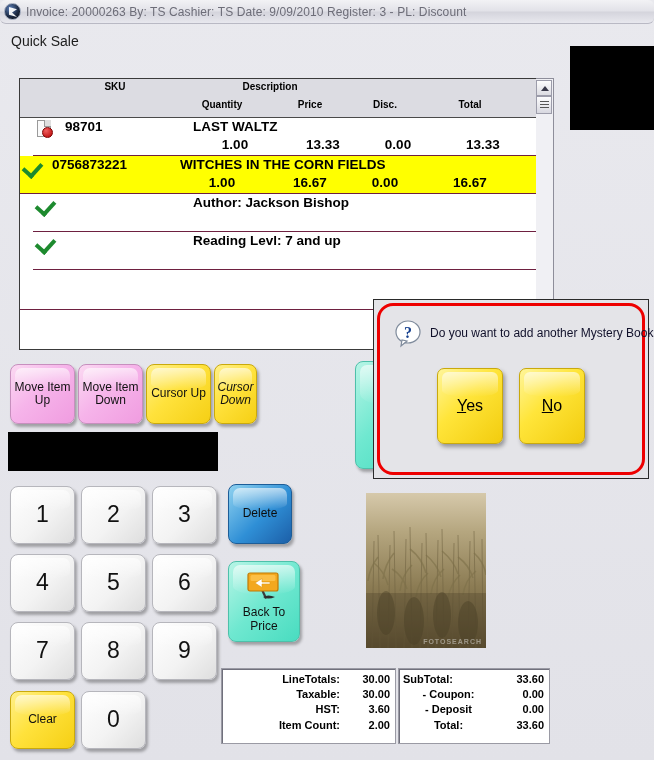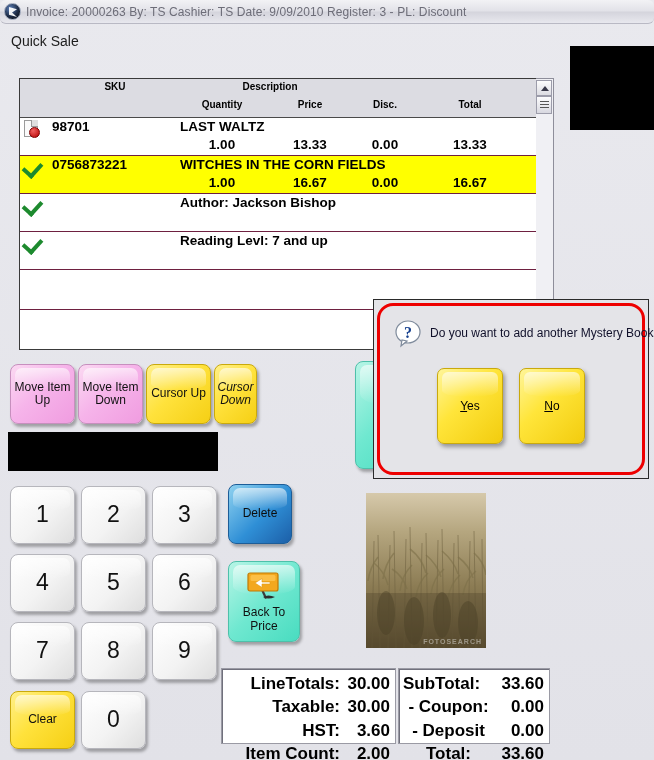--- a/index.html
+++ b/index.html
@@ -78,21 +78,21 @@
   .h-price { left: 250px; top: 20px; width: 80px;  text-align: center; }
   .h-disc  { left: 330px; top: 20px; width: 70px;  text-align: center; }
   .h-total { left: 405px; top: 20px; width: 90px;  text-align: center; }
 
   .grid-row {
     position: relative; height: 38px;
     border-bottom: 1px solid #6e2040;
     font-size: 13.5px; font-weight: bold; color: #000;
   }
   .grid-row.highlight { background: #ffff00; }
-  .grid-row.plain { background: #ffffff; }
+  .grid-row.plain { background: #ffffff; margin-left: 13px; }
   .grid-row.blank { border-bottom: 1px solid #6e2040; height: 40px; }
   .row-filler { background:#fff; height:52px; }
 
   .cell { position: absolute; }
   .c-icon  { left: 4px;  top: 2px; width: 22px; height: 20px; }
   .c-sku   { left: 32px; top: 1px; }
   .c-desc  { left: 160px; top: 1px; }
   .c-qty   { left: 152px; top: 19px; width: 100px; text-align: center; }
   .c-price { left: 250px; top: 19px; width: 80px;  text-align: center; }
   .c-disc  { left: 330px; top: 19px; width: 70px;  text-align: center; }
@@ -217,21 +217,21 @@
     font-size: 7px; letter-spacing: 1px; font-weight: bold;
     color: rgba(255,255,255,.42);
     font-family: "Liberation Sans", sans-serif;
   }
 
   
   .totals {
     position: absolute; top: 668px; height: 76px;
     background: #fff; border: 1px solid #9a9aa4;
     box-shadow: inset 1px 1px 0 #70707c;
-    font-size: 17px; font-weight: bold; color: #000;
+    font-size: 11px; font-weight: bold; color: #000;
     padding: 3px 5px 0 4px;
   }
   .totals-left  { left: 221px; width: 175px; }
   .totals-right { left: 398px; width: 152px; }
   .trow { display: flex; justify-content: space-between; line-height: 1.38; }
   .trow .lbl { text-align: right; flex: 1; padding-right: 6px; }
   .trow .val { width: 44px; text-align: right; }
 
   
   .dialog {
@@ -255,21 +255,21 @@
     white-space: nowrap;
   }
   .dlg-btn {
     position: absolute; top: 68px;
     width: 66px; height: 76px;
     border-radius: 7px;
     background: linear-gradient(135deg,#fff59a 0%, #ffe53a 42%, #f2cc0e 100%);
     border: 1px solid #c9a90d;
     box-shadow: 2px 3px 4px rgba(0,0,0,.35);
     display: flex; align-items: center; justify-content: center;
-    font-size: 12px; color: #000;
+    font-size: 16px; color: #000;
   }
   .dlg-btn .glare {
     position: absolute; left: 4px; right: 4px; top: 3px; height: 34%;
     border-radius: 6px 6px 50% 50%/6px 6px 26% 26%;
     background: linear-gradient(to bottom, rgba(255,255,255,.6), rgba(255,255,255,0));
   }
   .dlg-btn .k { text-decoration: underline; }
   .dlg-yes { left: 63px; }
   .dlg-no  { left: 145px; }
 </style>

